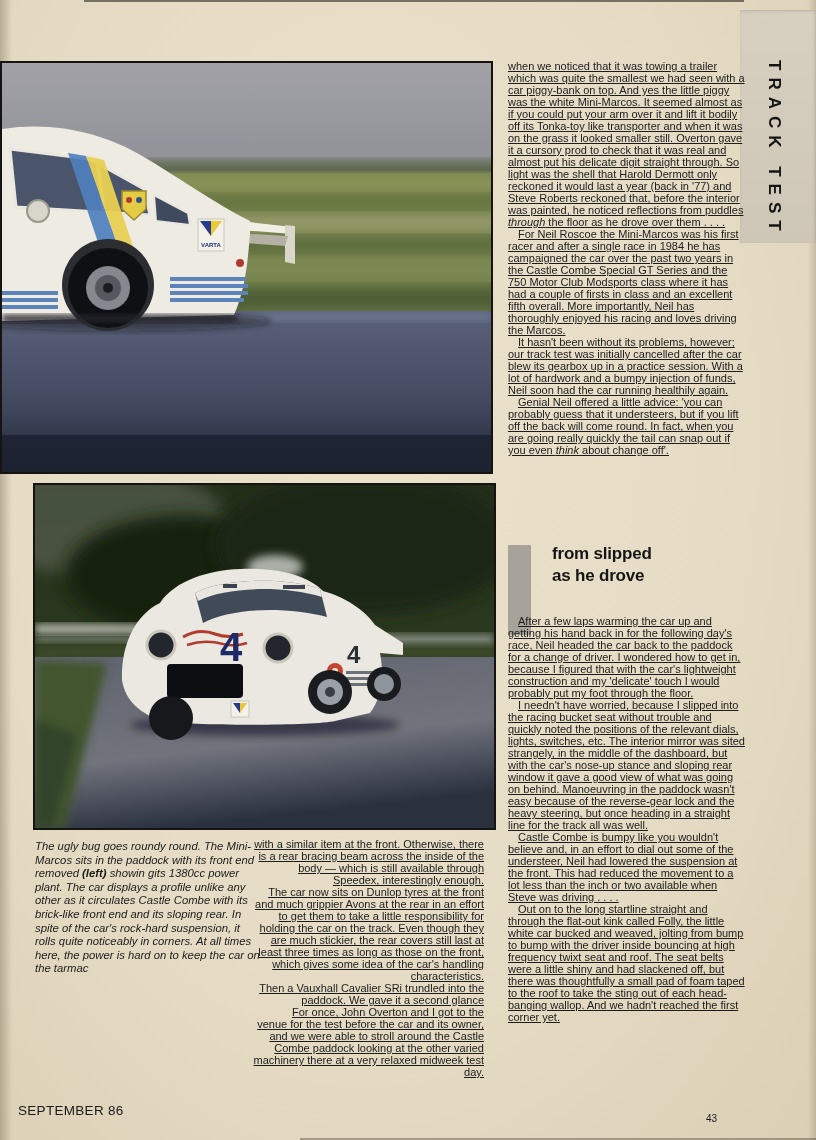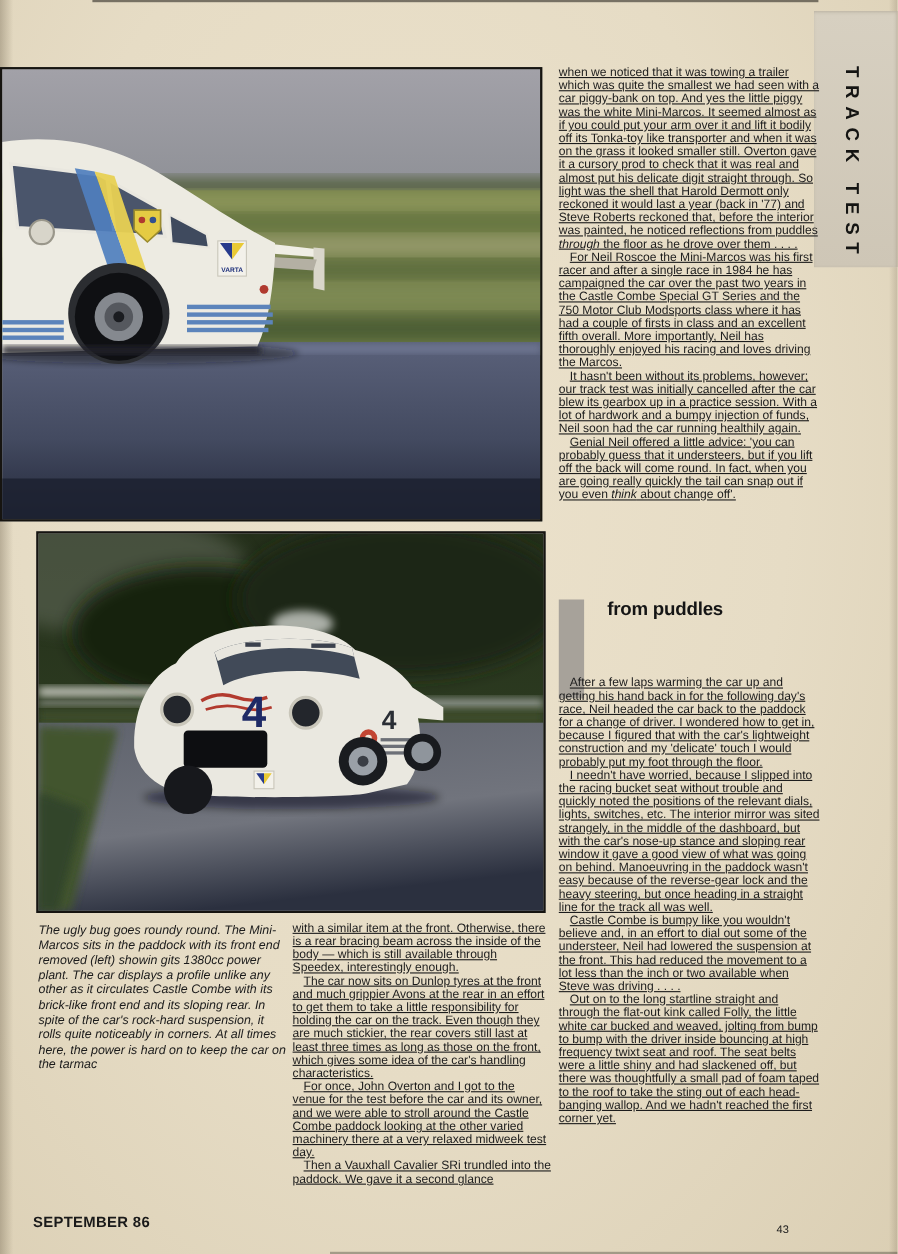--- a/index.html
+++ b/index.html
@@ -33,38 +33,38 @@
     font-weight:bold;font-size:17px;letter-spacing:7px;
     color:#141412;white-space:nowrap;
   }
 
   .photo{position:absolute;border:2px solid #161410;box-sizing:border-box;background:#888;}
   #photo-top{left:0;top:61px;width:493px;height:413px;}
   #photo-bottom{left:33px;top:483px;width:463px;height:347px;}
   .photo svg{display:block;width:100%;height:100%;}
 
   .col{color:#1c1c1c;font-size:11px;line-height:12px;text-decoration:underline;}
-  #col-middle{position:absolute;left:266px;top:838px;width:235px;}
+  #col-middle{position:absolute;left:249px;top:838px;width:235px;text-align:right;}
   #col-right-top{position:absolute;left:508px;top:60px;width:238px;}
   #col-right-bottom{position:absolute;left:508px;top:615px;width:238px;}
   .para{margin:0;}
   .para.ind{text-indent:10px;}
   .it{font-style:italic;}
-  .bd{font-weight:normal;text-align:right;}
+  .bd{font-weight:bold;text-align:right;}
 
   .caption{
     position:absolute;left:35px;top:840px;width:225px;
     font-size:11.3px;line-height:13.6px;font-style:italic;color:#1b1b1b;
   }
 
   .pullquote{position:absolute;left:508px;top:543px;width:240px;display:flex;}
   .pq-bar{width:23px;height:90px;background:#a7a29a;flex:none;margin-top:2px;}
   .pq-text{margin-left:21px;font-weight:bold;font-size:17px;line-height:21.5px;color:#151515;letter-spacing:-.2px;}
 
-  .footer-issue{position:absolute;left:30px;top:1103px;font-weight:bold;font-size:13.5px;letter-spacing:.3px;color:#1a1a1a;}
+  .footer-issue{position:absolute;left:18px;top:1103px;font-weight:normal;font-size:13.5px;letter-spacing:.3px;color:#1a1a1a;}
   .footer-page{position:absolute;left:706px;top:1113px;font-size:10px;color:#1a1a1a;}
 </style>
 </head>
 <body>
 
 <div class="page">
   <div class="edge-top-line"></div>
   <div class="edge-left"></div>
   <div class="edge-right"></div>
   <div class="edge-bottom-line"></div>
@@ -220,35 +220,36 @@
     </svg>
   </div>
 
   <div class="caption">
       <p class="para"><span>The ugly bug goes roundy round. The Mini-Marcos sits in the paddock with its front end removed </span><span class="bd">(left)</span><span> showin gits 1380cc power plant. The car displays a profile unlike any other as it circulates Castle Combe with its brick-like front end and its sloping rear. In spite of the car's rock-hard suspension, it rolls quite noticeably in corners. At all times here, the power is hard on to keep the car on the tarmac</span></p>
     </div>
 
   <div class="col" id="col-middle">
       <p class="para"><span>with a similar item at the front. Otherwise, there is a rear bracing beam across the inside of the body — which is still available through Speedex, interestingly enough.</span></p>
       <p class="para ind"><span>The car now sits on Dunlop tyres at the front and much grippier Avons at the rear in an effort to get them to take a little responsibility for holding the car on the track. Even though they are much stickier, the rear covers still last at least three times as long as those on the front, which gives some idea of the car's handling characteristics.</span></p>
+      <p class="para ind"><span>Then a Vauxhall Cavalier SRi trundled into the paddock. We gave it a second glance</span></p>
       <p class="para ind"><span>For once, John Overton and I got to the venue for the test before the car and its owner, and we were able to stroll around the Castle Combe paddock looking at the other varied machinery there at a very relaxed midweek test day.</span></p>
-      <p class="para ind"><span>Then a Vauxhall Cavalier SRi trundled into the paddock. We gave it a second glance</span></p>
     </div>
 
   <div class="col" id="col-right-top">
       <p class="para"><span>when we noticed that it was towing a trailer which was quite the smallest we had seen with a car piggy-bank on top. And yes the little piggy was the white Mini-Marcos. It seemed almost as if you could put your arm over it and lift it bodily off its Tonka-toy like transporter and when it was on the grass it looked smaller still. Overton gave it a cursory prod to check that it was real and almost put his delicate digit straight through. So light was the shell that Harold Dermott only reckoned it would last a year (back in '77) and Steve Roberts reckoned that, before the interior was painted, he noticed reflections from puddles </span><span class="it">through</span><span> the floor as he drove over them . . . .</span></p>
       <p class="para ind"><span>For Neil Roscoe the Mini-Marcos was his first racer and after a single race in 1984 he has campaigned the car over the past two years in the Castle Combe Special GT Series and the 750 Motor Club Modsports class where it has had a couple of firsts in class and an excellent fifth overall. More importantly, Neil has thoroughly enjoyed his racing and loves driving the Marcos.</span></p>
       <p class="para ind"><span>It hasn't been without its problems, however; our track test was initially cancelled after the car blew its gearbox up in a practice session. With a lot of hardwork and a bumpy injection of funds, Neil soon had the car running healthily again.</span></p>
       <p class="para ind"><span>Genial Neil offered a little advice: 'you can probably guess that it understeers, but if you lift off the back will come round. In fact, when you are going really quickly the tail can snap out if you even </span><span class="it">think</span><span> about change off'.</span></p>
     </div>
 
   <div class="pullquote">
     <div class="pq-bar"></div>
     <div class="pq-text">
-        <div class="quote-line">from puddles</div>
+        <div class="quote-line">from slipped</div>
+        <div class="quote-line">as he drove</div>
       </div>
   </div>
 
   <div class="col" id="col-right-bottom">
       <p class="para ind"><span>After a few laps warming the car up and getting his hand back in for the following day's race, Neil headed the car back to the paddock for a change of driver. I wondered how to get in, because I figured that with the car's lightweight construction and my 'delicate' touch I would probably put my foot through the floor.</span></p>
       <p class="para ind"><span>I needn't have worried, because I slipped into the racing bucket seat without trouble and quickly noted the positions of the relevant dials, lights, switches, etc. The interior mirror was sited strangely, in the middle of the dashboard, but with the car's nose-up stance and sloping rear window it gave a good view of what was going on behind. Manoeuvring in the paddock wasn't easy because of the reverse-gear lock and the heavy steering, but once heading in a straight line for the track all was well.</span></p>
       <p class="para ind"><span>Castle Combe is bumpy like you wouldn't believe and, in an effort to dial out some of the understeer, Neil had lowered the suspension at the front. This had reduced the movement to a lot less than the inch or two available when Steve was driving . . . .</span></p>
       <p class="para ind"><span>Out on to the long startline straight and through the flat-out kink called Folly, the little white car bucked and weaved, jolting from bump to bump with the driver inside bouncing at high frequency twixt seat and roof. The seat belts were a little shiny and had slackened off, but there was thoughtfully a small pad of foam taped to the roof to take the sting out of each head-banging wallop. And we hadn't reached the first corner yet.</span></p>
     </div>
 

